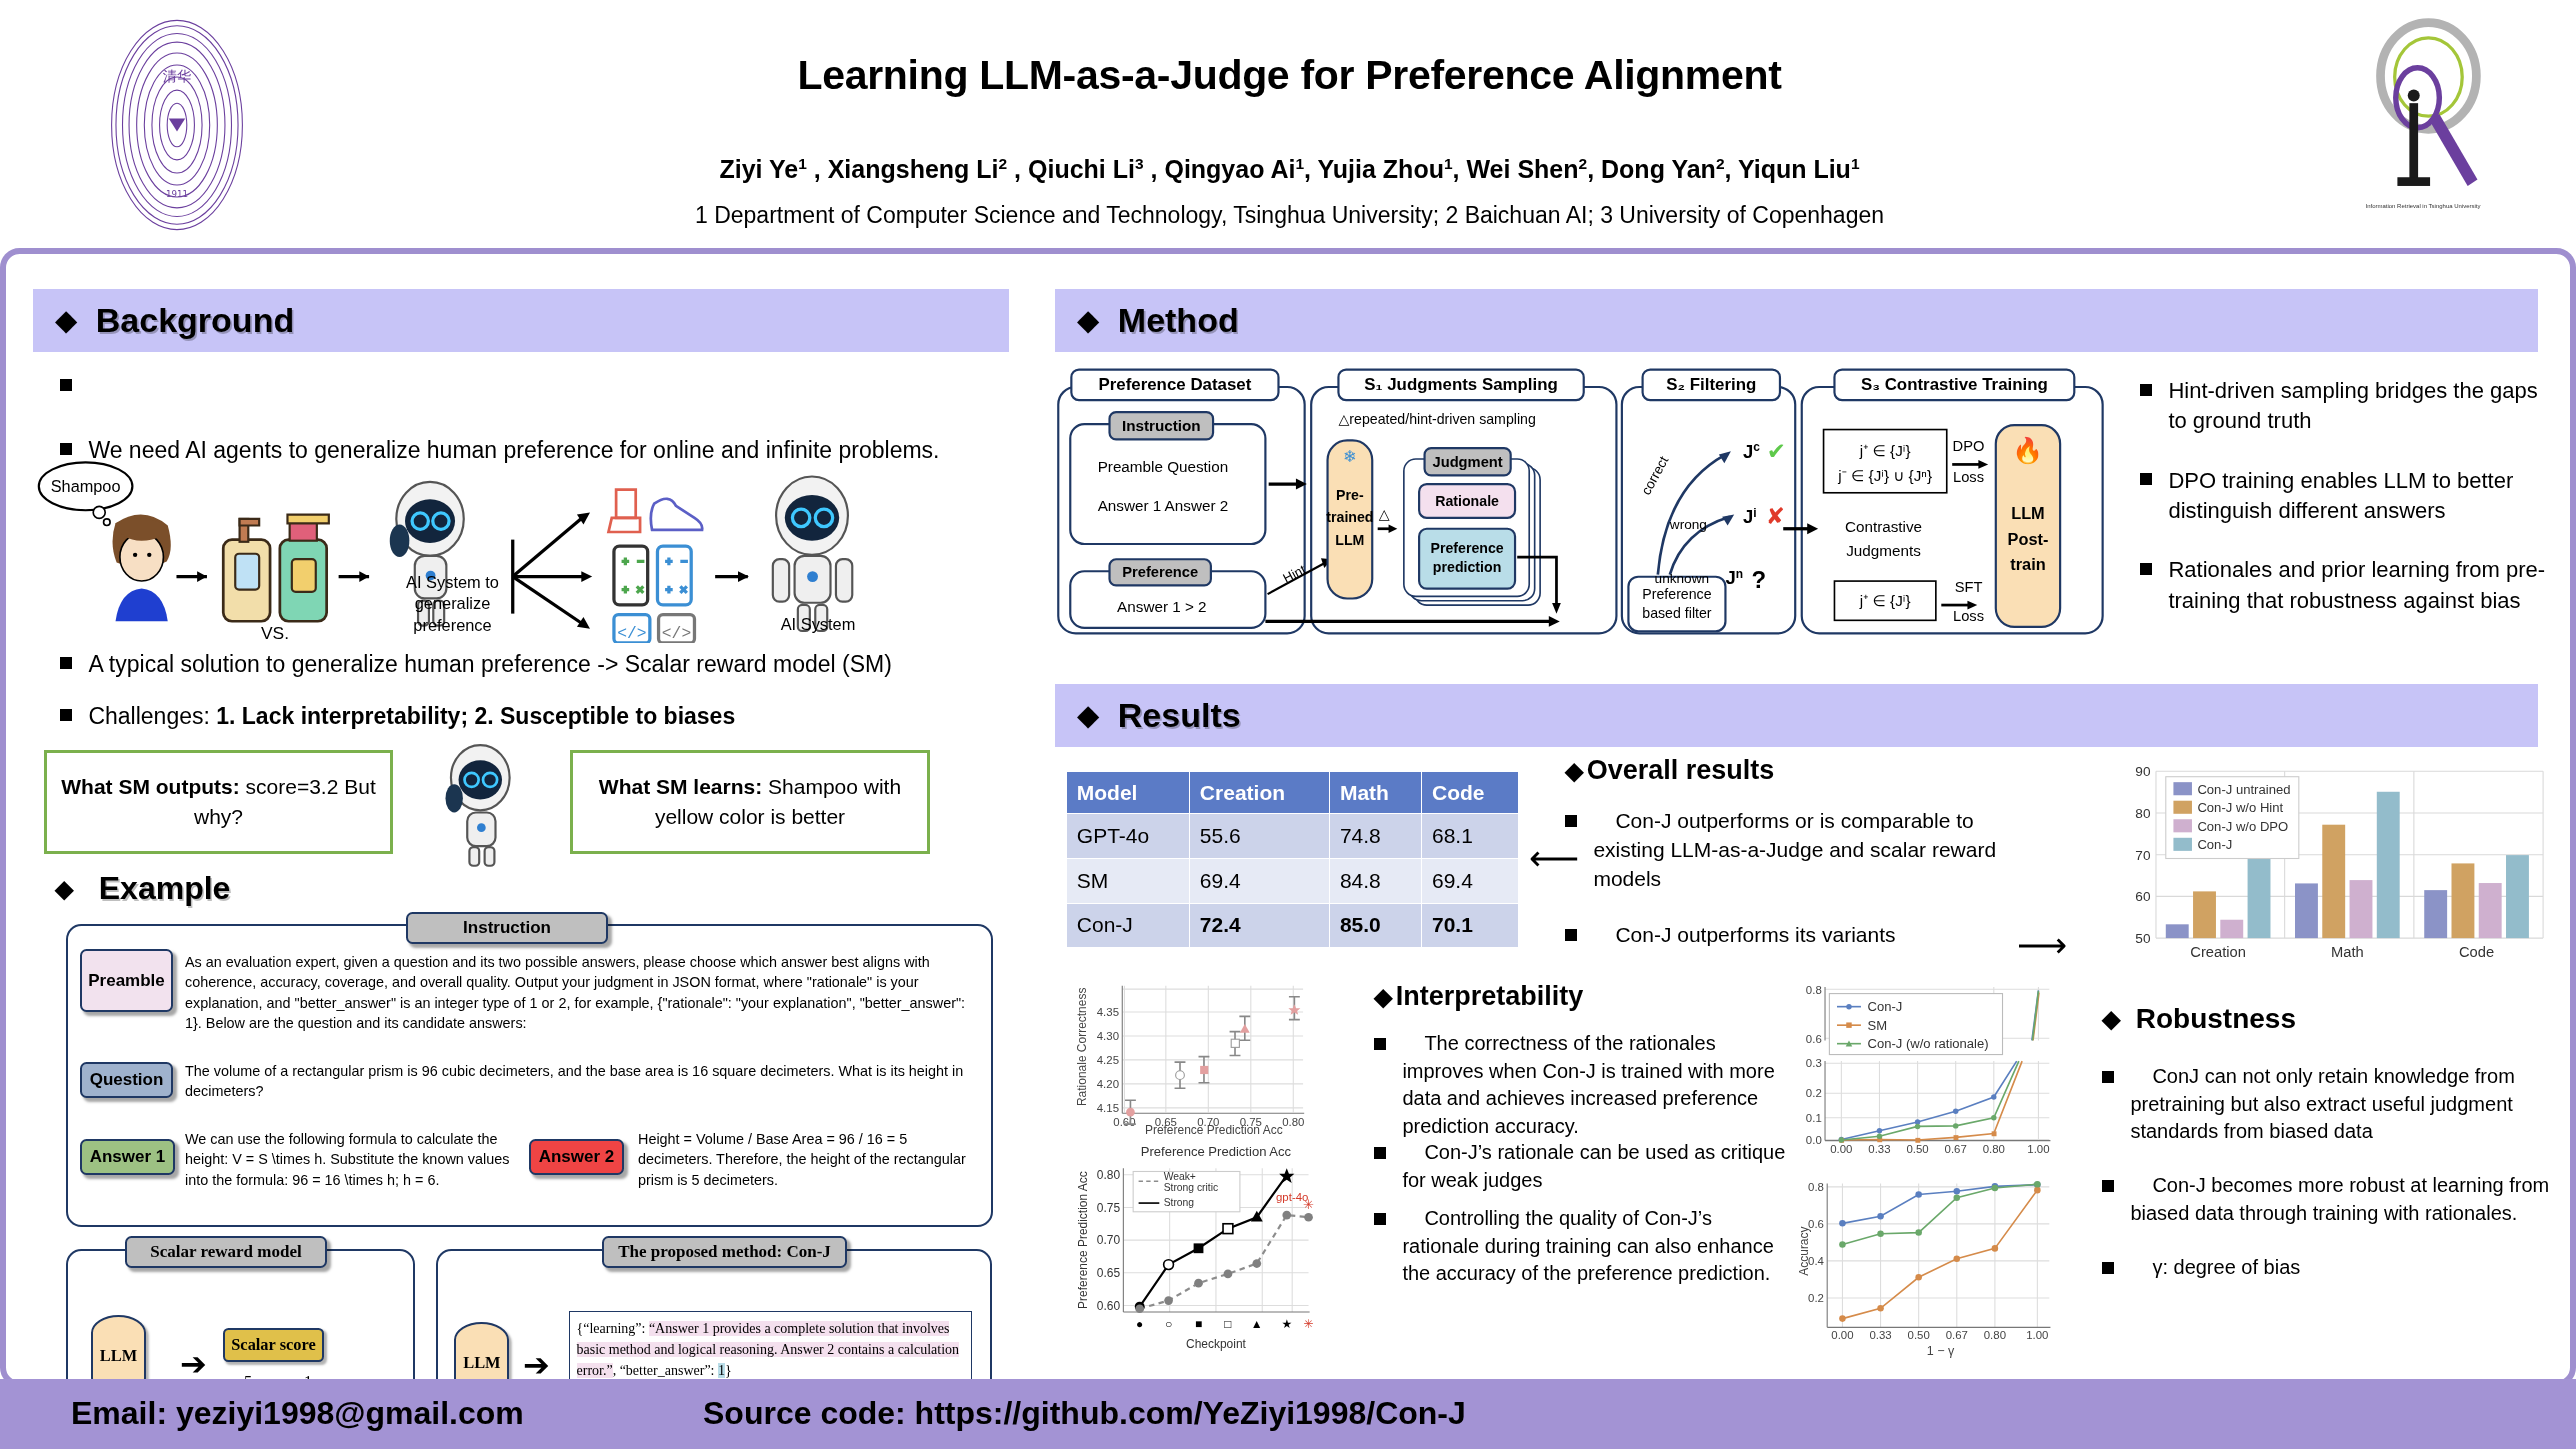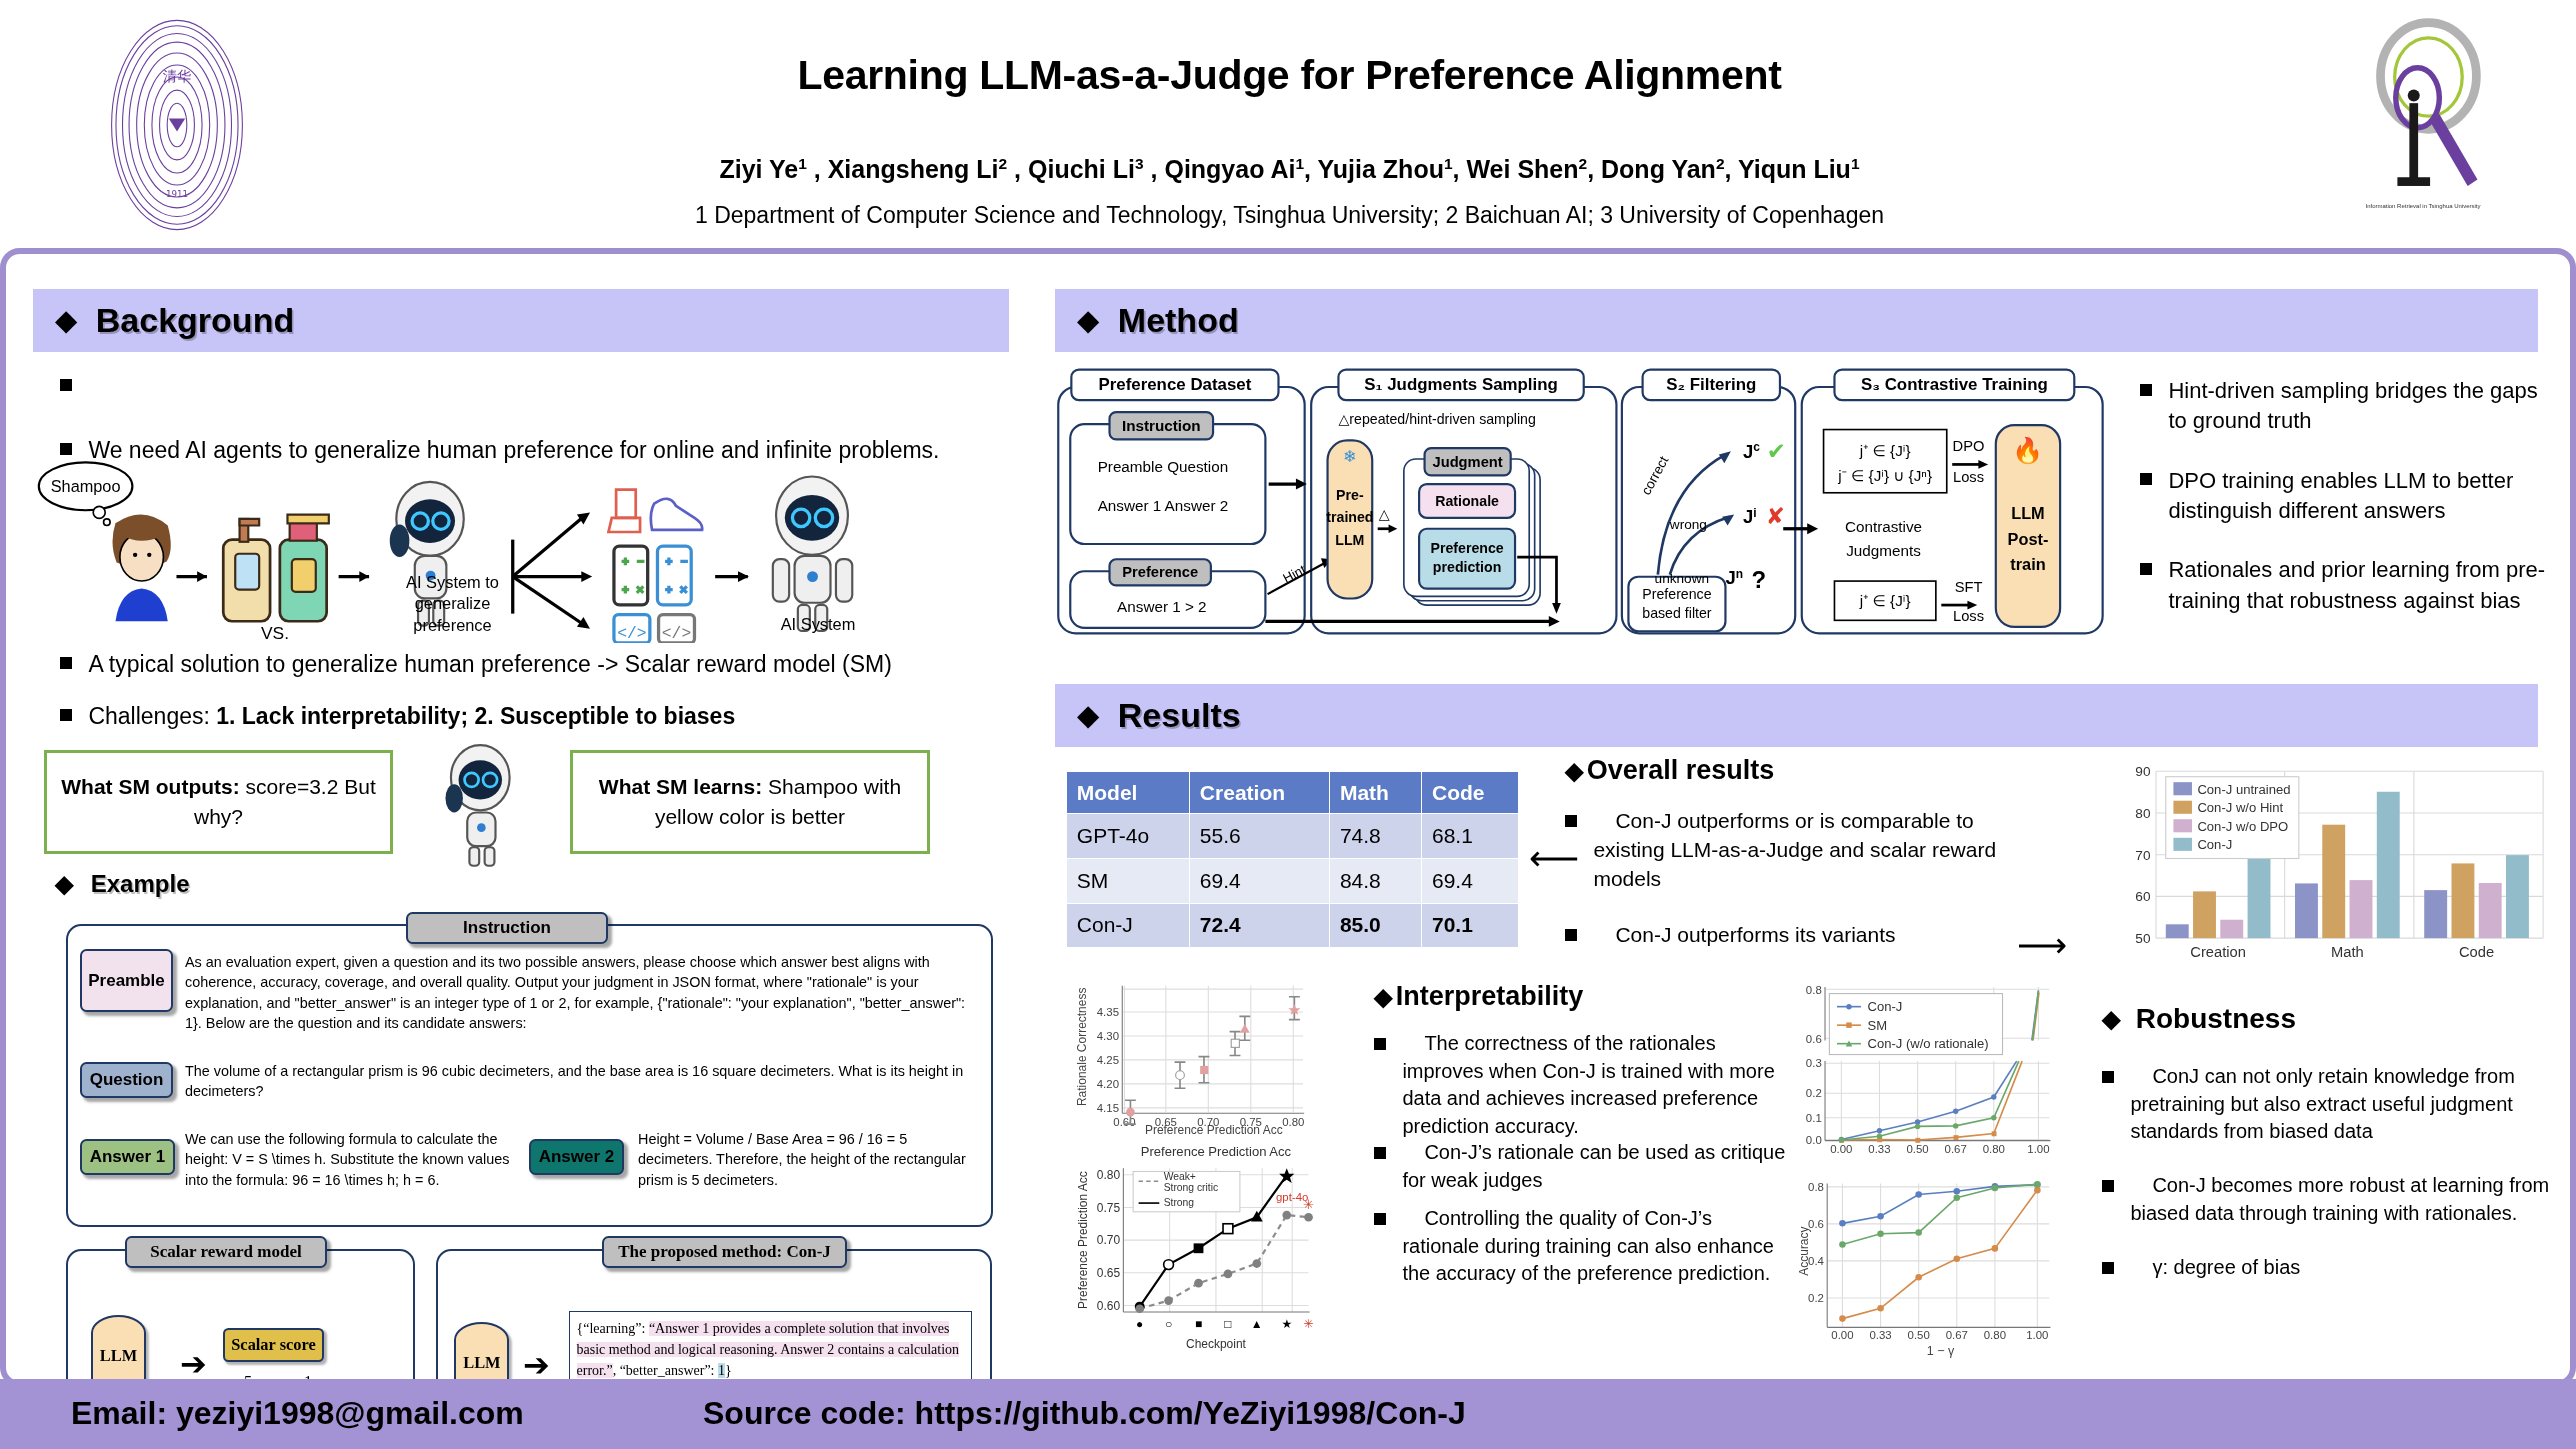--- a/index.html
+++ b/index.html
@@ -90,21 +90,21 @@
   }
   .tagbox {
     position:absolute; background:#bfbfbf; border:2.2px solid #1f3864; border-radius:6.5px;
     font-size:17px; font-weight:bold; color:#000; display:flex; align-items:center;
     justify-content:center; box-shadow:3.3px 3.3px 2.7px rgba(0,0,0,.35);
   }
   #tagInstr { left:338px; top:-14px; width:202px; height:32px; }
   #tagPre  { left:12px; top:23px; width:93px; height:63px; background:#f2e2ee; }
   #tagQ    { left:12px; top:136px; width:93px; height:36px; background:#9fb2cd; }
   #tagA1   { left:12px; top:213px; width:95px; height:36px; background:#9dc183; }
-  #tagA2   { left:461px; top:213px; width:95px; height:36px; background:#0f766e; }
+  #tagA2   { left:461px; top:213px; width:95px; height:36px; background:#ef4444; }
 
   .exTxt { position:absolute; font-size:14.4px; line-height:1.42; color:#000; }
   #exPre { left:117px; top:26px; width:785px; }
   #exQ   { left:117px; top:135px; width:785px; }
   #exA1  { left:117px; top:203px; width:327px; }
   #exA2  { left:570px; top:203px; width:338px; }
 
   
   .lowBox { position:absolute; border:2.7px solid #1f3864; border-radius:15.3px; background:#fff;font-family:Liberation Serif, serif; }
   #boxSM { left:33px; top:960px; width:349px; height:183px; }
@@ -406,21 +406,21 @@
       <ellipse cx="72" cy="100" rx="16" ry="26" fill="#1b3550"></ellipse>
       <rect x="96" y="126" width="52" height="62" rx="16" fill="#efefef" stroke="#555" stroke-width="4"></rect>
       <circle cx="122" cy="154" r="8" fill="#2f7fd0"></circle>
       <rect x="100" y="190" width="18" height="34" rx="7" fill="#efefef" stroke="#555" stroke-width="4"></rect>
       <rect x="128" y="190" width="18" height="34" rx="7" fill="#efefef" stroke="#555" stroke-width="4"></rect>
     </svg>
   </div>
 
   <div class="sub-header" id="exHdr">
     <span class="dia">◆</span>
-    <span style="font-size:24px;text-shadow:1.6px 1.6px 0 rgba(0,0,0,.25);margin-left:14px">Example</span>
+    <span style="font-size:32px;text-shadow:1.6px 1.6px 0 rgba(0,0,0,.25);margin-left:22px">Example</span>
   </div>
 
   <div id="exBox">
     <div class="tagbox" id="tagInstr">Instruction</div>
     <div class="tagbox" id="tagPre">Preamble</div>
     <div class="tagbox" id="tagQ">Question</div>
     <div class="tagbox" id="tagA1">Answer 1</div>
     <div class="tagbox" id="tagA2">Answer 2</div>
     <div class="exTxt" id="exPre">As an evaluation expert, given a question and its two possible answers, please choose which answer best aligns with coherence, accuracy, coverage, and overall quality. Output your judgment in JSON format, where "rationale" is your explanation, and "better_answer" is an integer type of 1 or 2, for example, {"rationale": "your explanation", "better_answer": 1}. Below are the question and its candidate answers:</div>
     <div class="exTxt" id="exQ">The volume of a rectangular prism is 96 cubic decimeters, and the base area is 16 square decimeters. What is its height in decimeters?</div>

